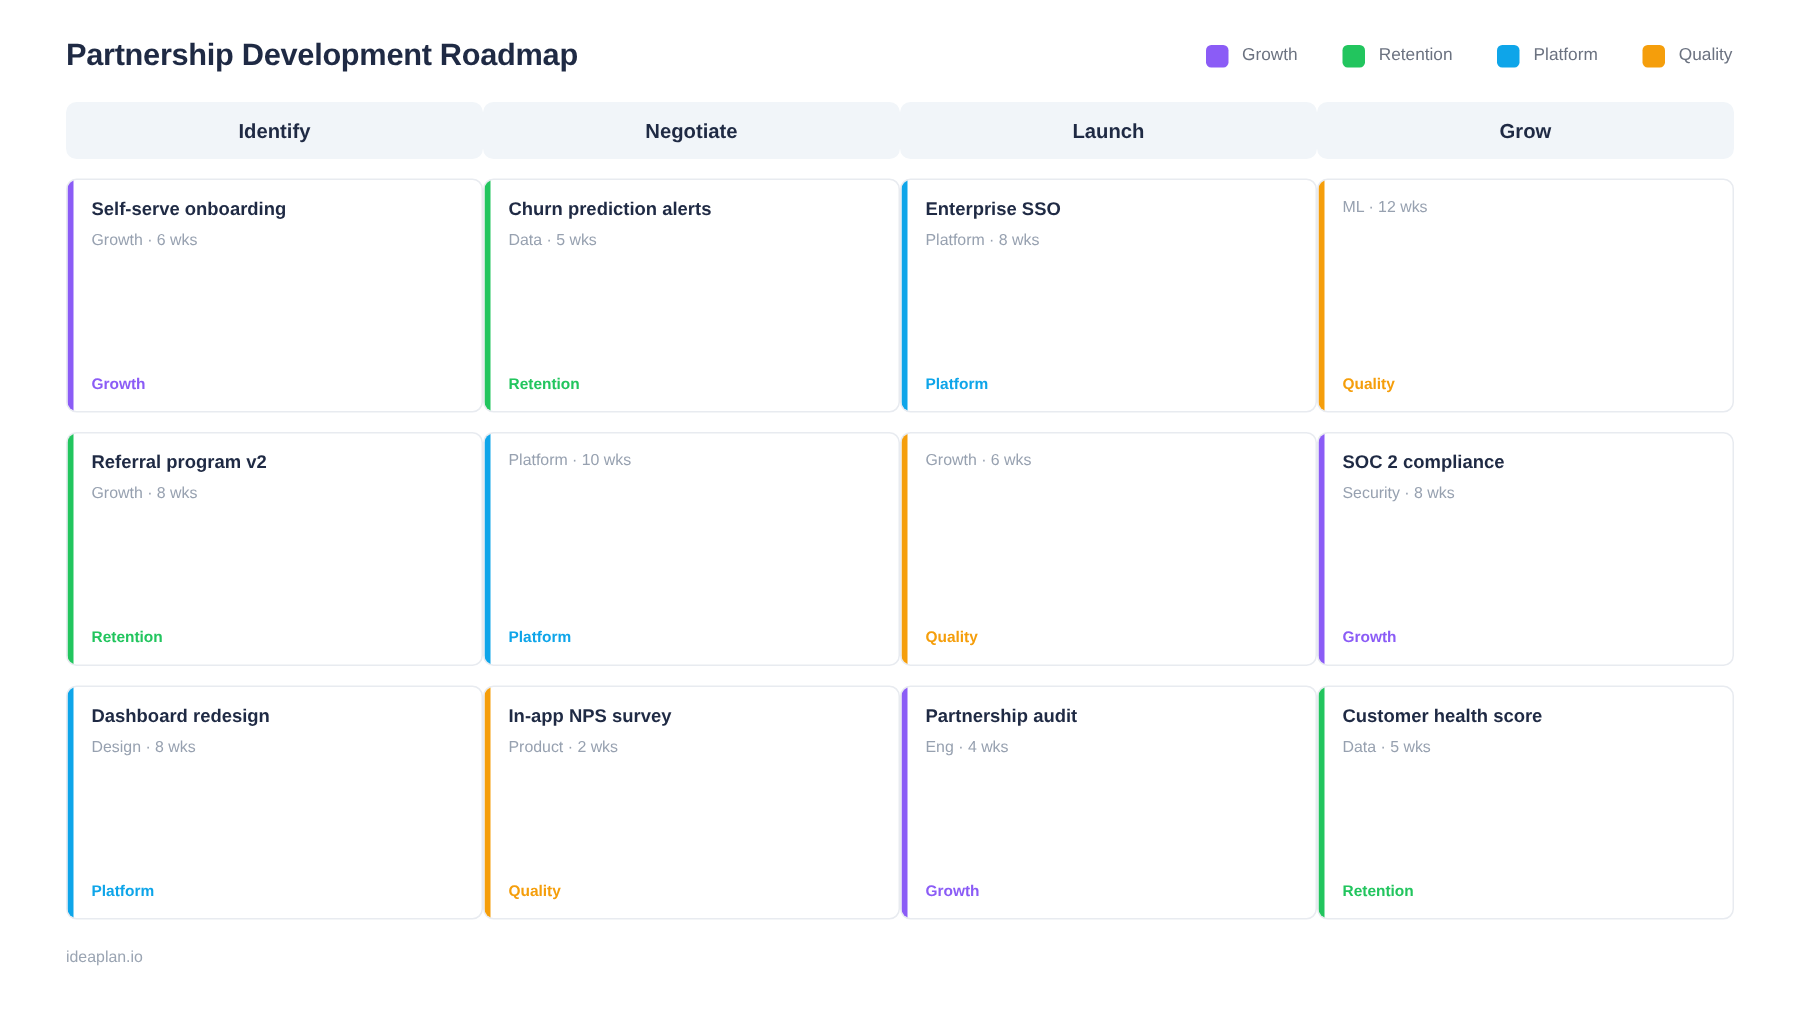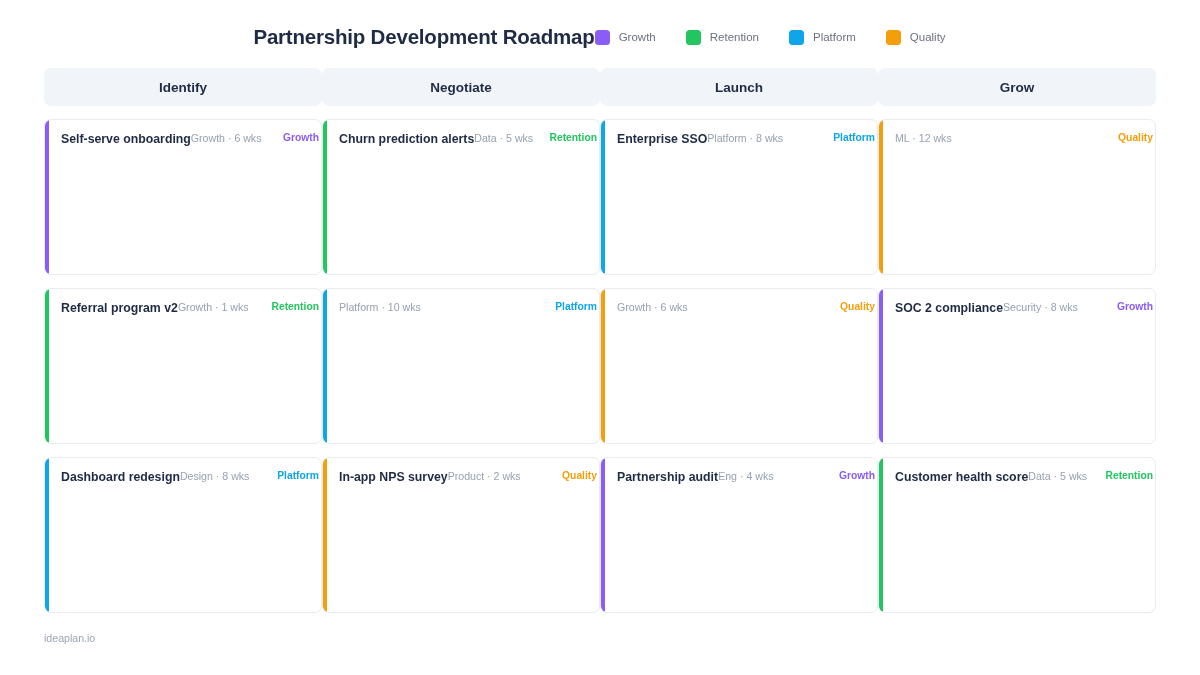--- a/index.html
+++ b/index.html
@@ -16,21 +16,21 @@
     position: relative;
     width: 1200px;
     height: 675px;
     padding: 0;
   }
 
   
   .board-header {
     display: flex;
     align-items: center;
-    justify-content: center;
+    justify-content: space-between;
     padding: 16px 44px 0 44px;
     height: 58px;
   }
 
   .board-title {
     font-size: 20.5px;
     font-weight: bold;
     color: #1f2a44;
     letter-spacing: -0.2px;
     white-space: nowrap;
@@ -95,23 +95,23 @@
     gap: 13px;
   }
 
   
   .card {
     position: relative;
     background: #ffffff;
     border: 1px solid #e8ebf0;
     border-radius: 7px;
     height: 156px;
-    padding: 12px 2px 11px 16px;
-    display: flex;
-    flex-direction: row;
+    padding: 12px 14px 11px 16px;
+    display: flex;
+    flex-direction: column;
     overflow: hidden;
   }
 
   .card-accent {
     position: absolute;
     left: 0;
     top: 0;
     bottom: 0;
     width: 4px;
     border-radius: 7px 0 0 7px;
@@ -184,21 +184,21 @@
           <div class="card">
             <div class="card-accent" style="background: rgb(139, 92, 246);"></div>
             <div class="card-title">Self-serve onboarding</div>
             <div class="card-meta">Growth · 6 wks</div>
             <div class="card-spacer"></div>
             <div class="card-tag" style="color: rgb(139, 92, 246);">Growth</div>
           </div>
           <div class="card">
             <div class="card-accent" style="background: rgb(34, 197, 94);"></div>
             <div class="card-title">Referral program v2</div>
-            <div class="card-meta">Growth · 1 wks</div>
+            <div class="card-meta">Growth · 8 wks</div>
             <div class="card-spacer"></div>
             <div class="card-tag" style="color: rgb(34, 197, 94);">Retention</div>
           </div>
           <div class="card">
             <div class="card-accent" style="background: rgb(14, 165, 233);"></div>
             <div class="card-title">Dashboard redesign</div>
             <div class="card-meta">Design · 8 wks</div>
             <div class="card-spacer"></div>
             <div class="card-tag" style="color: rgb(14, 165, 233);">Platform</div>
           </div>

